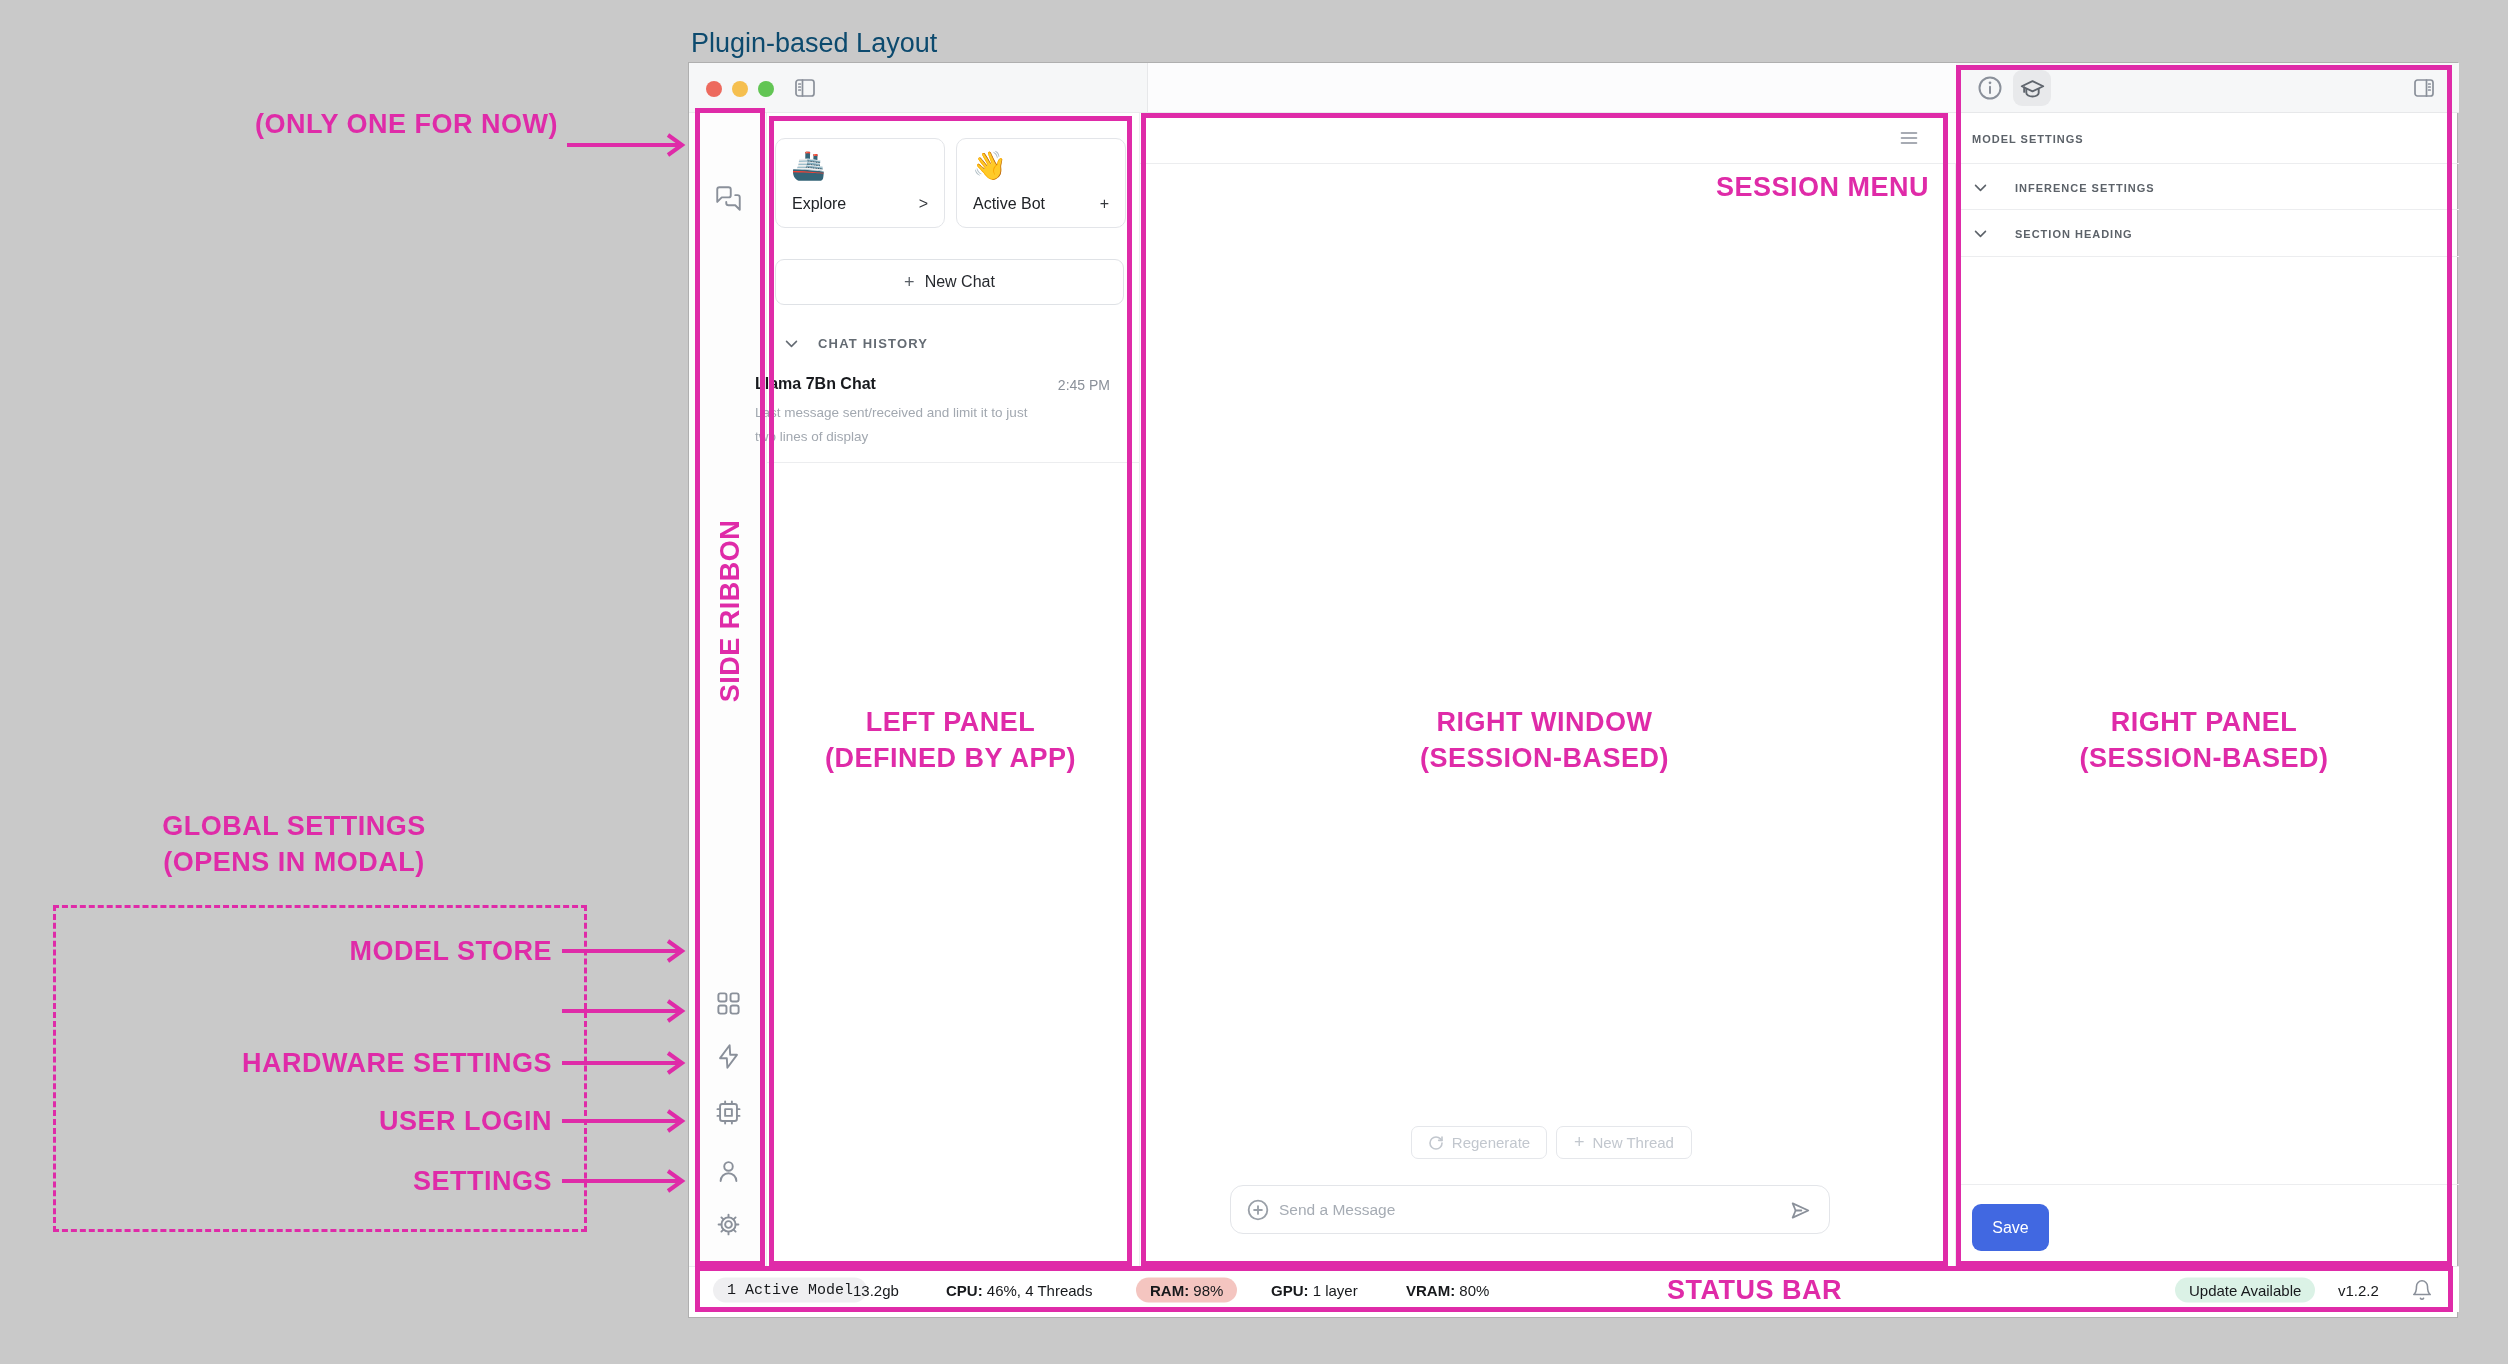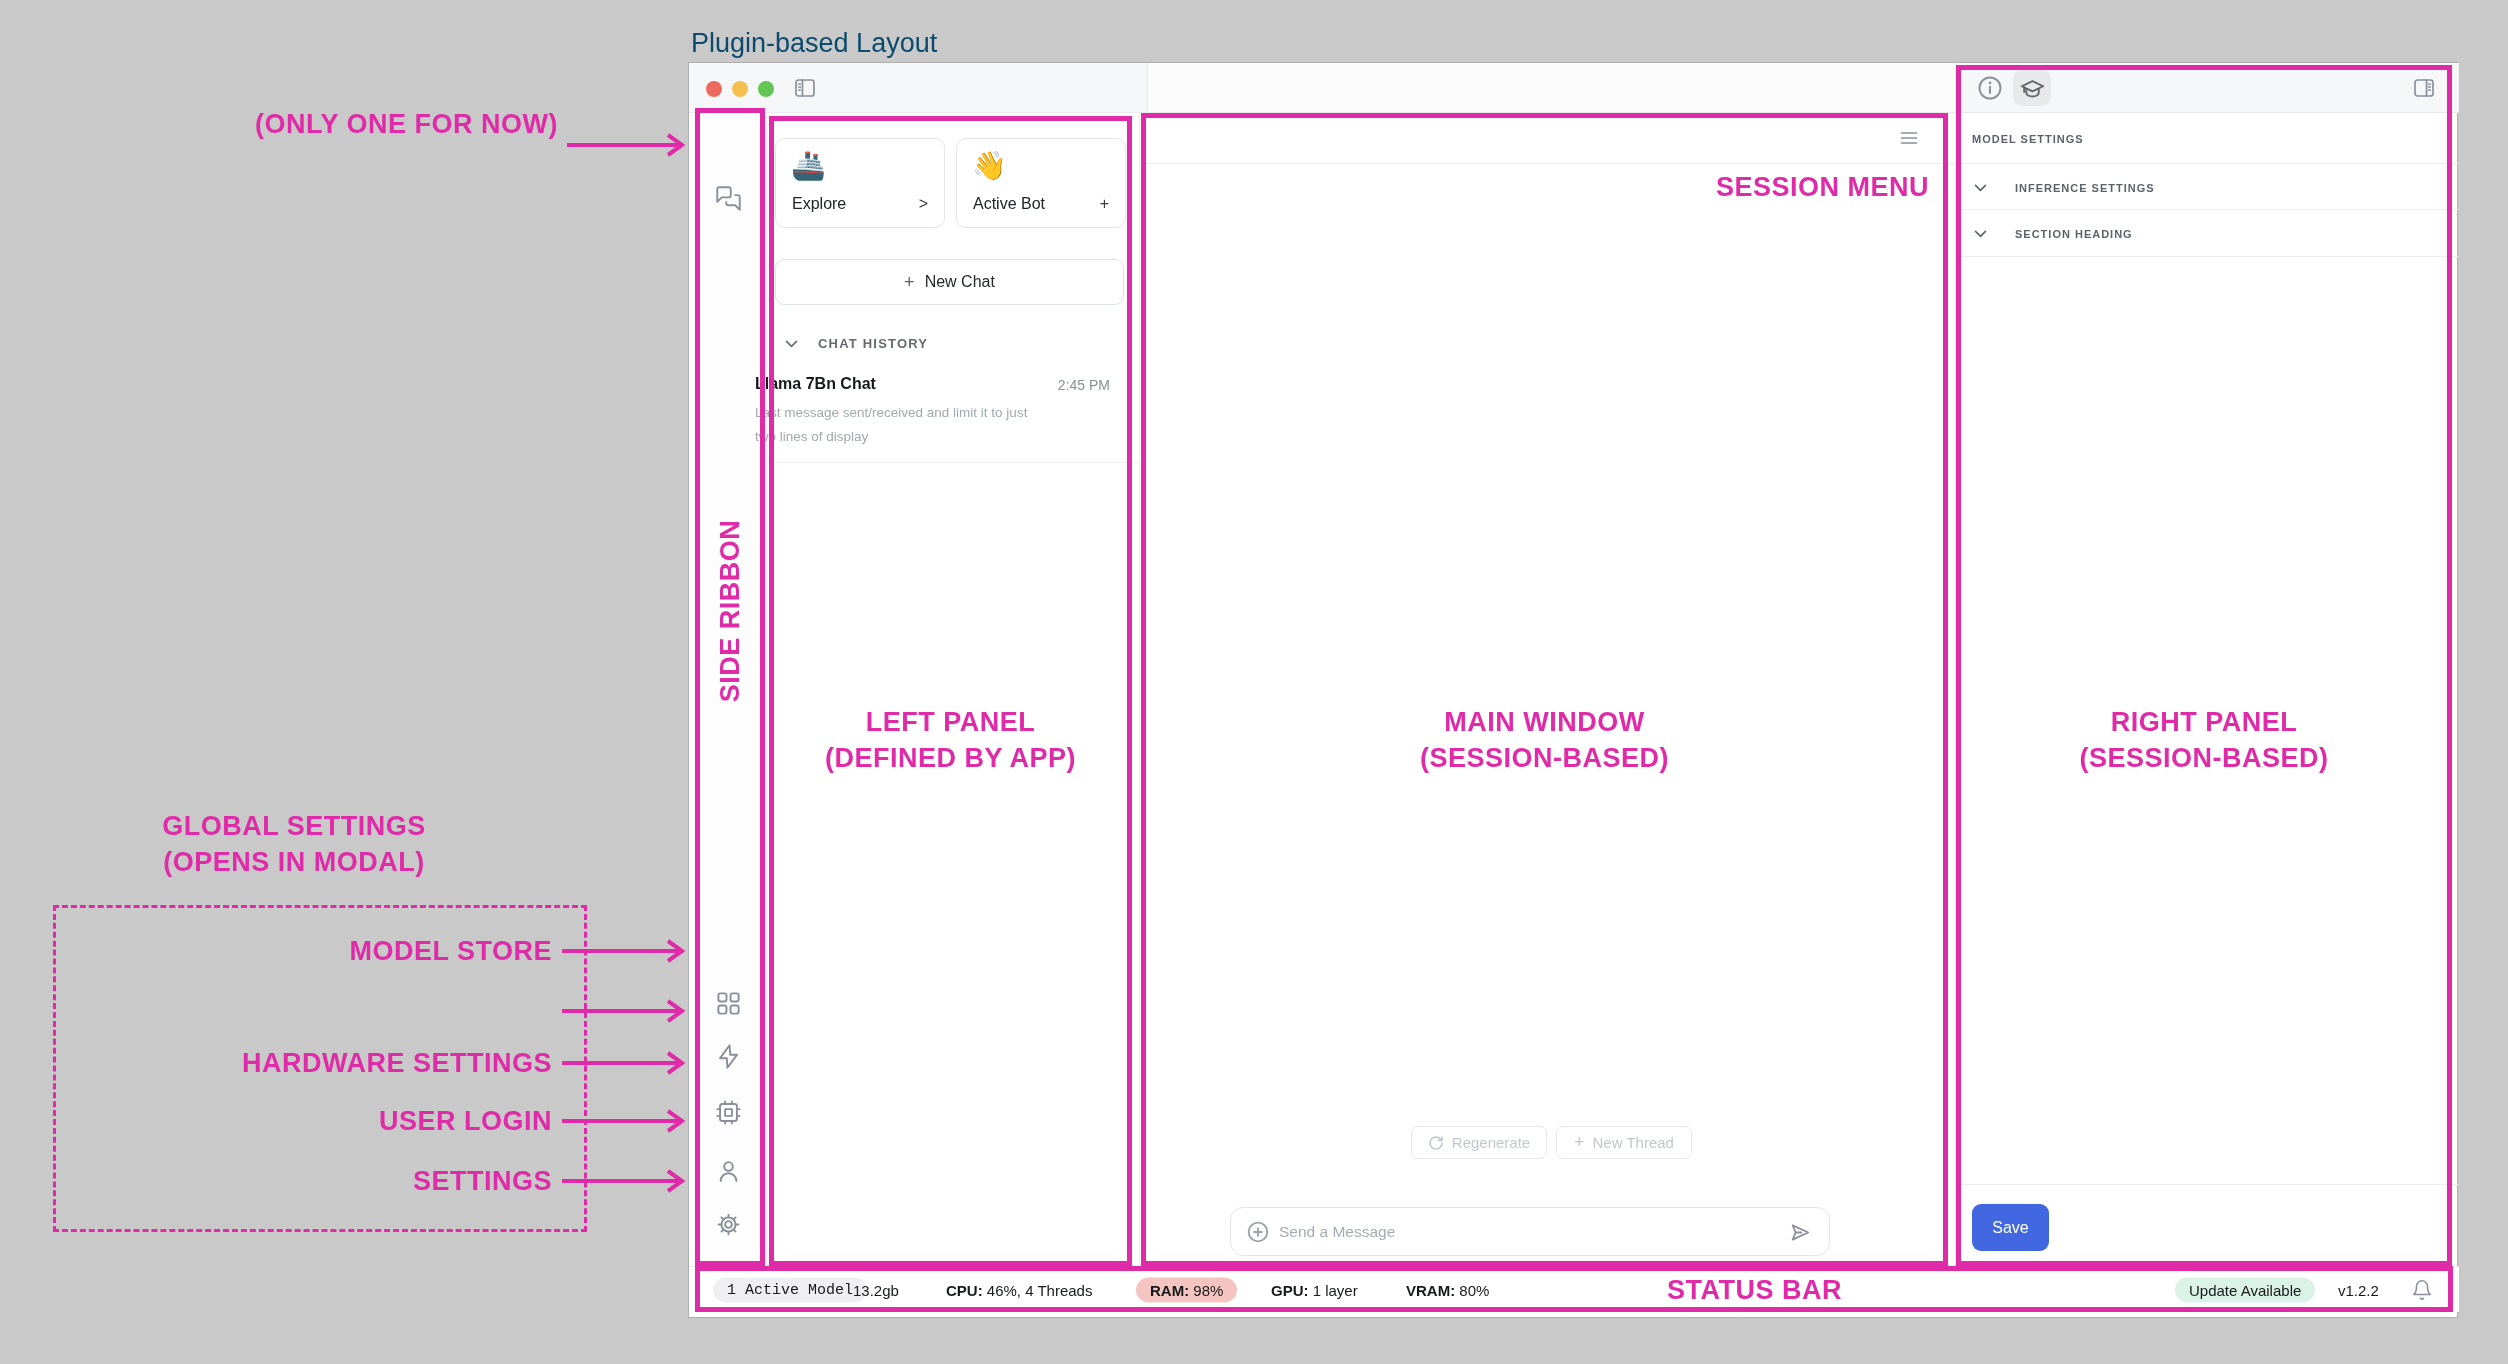--- a/index.html
+++ b/index.html
@@ -38,21 +38,21 @@
   .sec-head { font-size:13px; font-weight:700; letter-spacing:1.2px; color:#646B73; }
   .chat-title { font-size:16px; font-weight:700; color:#17191D; }
   .chat-time { font-size:14px; color:#8A9099; }
   .chat-prev { font-size:13.5px; color:#A2A8B0; line-height:24px; }
   .hdiv { height:1px; background:#ECEDEF; }
 
   
   .main-head { left:451px; top:50px; width:816px; height:51px; background:#fff; border-bottom:1px solid #ECEDEF; }
   .ghost-btn { height:33px; border:1px solid #E5E7EB; border-radius:7px; background:#fff;
                display:flex; align-items:center; justify-content:center; gap:8px; font-size:15px; color:#C2C7CE; }
-  .msg-input { left:541px; top:1122px; width:600px; height:49px; border:1px solid #E3E5E9; border-radius:13px; background:#fff;margin-top:22px; }
+  .msg-input { left:541px; top:1122px; width:600px; height:49px; border:1px solid #E3E5E9; border-radius:13px; background:#fff; }
   .msg-input input { position:absolute; left:48px; top:0; width:480px; height:47px; border:none; outline:none;
                      font-size:15.5px; color:#3A3E44; font-family:"Liberation Sans", sans-serif; background:transparent; }
   .msg-input input::placeholder { color:#A6ACB4; }
 
   
   .rp-head { left:1267px; top:0; width:503px; height:50px; background:#F6F7F8; border-bottom:1px solid #E7E8EA; }
   .rp-row-label { font-size:11px; font-weight:700; letter-spacing:1px; color:#5C6269; }
   .save-btn { left:1283px; top:1141px; width:77px; height:47px; background:#4168E1; border:none; border-radius:9px;
               color:#fff; font-size:16px; font-family:"Liberation Sans", sans-serif; }
 
@@ -263,21 +263,21 @@
     <div class="abs pinkbox" style="left:80px;top:53px;width:363px;height:1150px;"></div>
     <div class="abs pinkbox" style="left:452px;top:50px;width:807px;height:1153px;"></div>
     <div class="abs pinkbox" style="left:1267px;top:2px;width:496px;height:1201px;"></div>
     <div class="abs pinkbox" style="left:6px;top:1203px;width:1758px;height:46px;"></div>
 
     <div class="abs ann" style="left:80px;top:641px;width:363px;text-align:center;">
       <div>LEFT PANEL</div>
         <div>(DEFINED BY APP)</div>
     </div>
     <div class="abs ann" style="left:452px;top:641px;width:807px;text-align:center;">
-      <div>MAIN WINDOW</div>
+      <div>RIGHT WINDOW</div>
         <div>(SESSION-BASED)</div>
     </div>
     <div class="abs ann" style="left:1267px;top:641px;width:496px;text-align:center;">
       <div>RIGHT PANEL</div>
         <div>(SESSION-BASED)</div>
     </div>
     <div class="abs ann" style="left:940px;top:106px;width:300px;text-align:right;">SESSION MENU</div>
     <div class="abs ann" style="left:978px;top:1209px;">STATUS BAR</div>
     <div class="abs ann" style="left:-109px;top:530px;width:300px;text-align:center;transform:rotate(-90deg);">SIDE RIBBON</div>
   </div>

